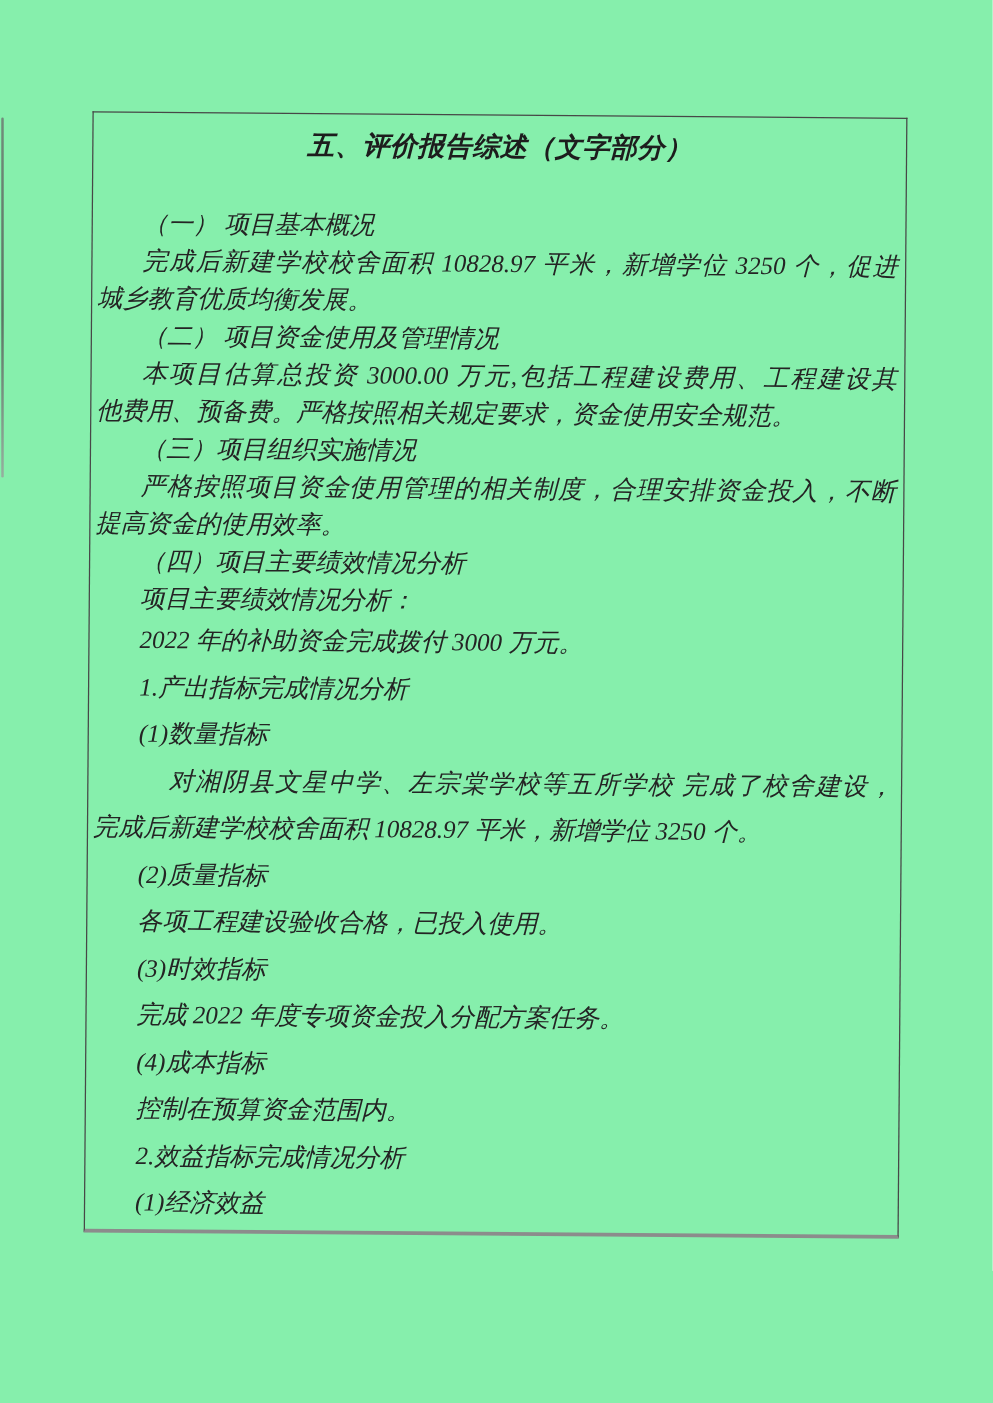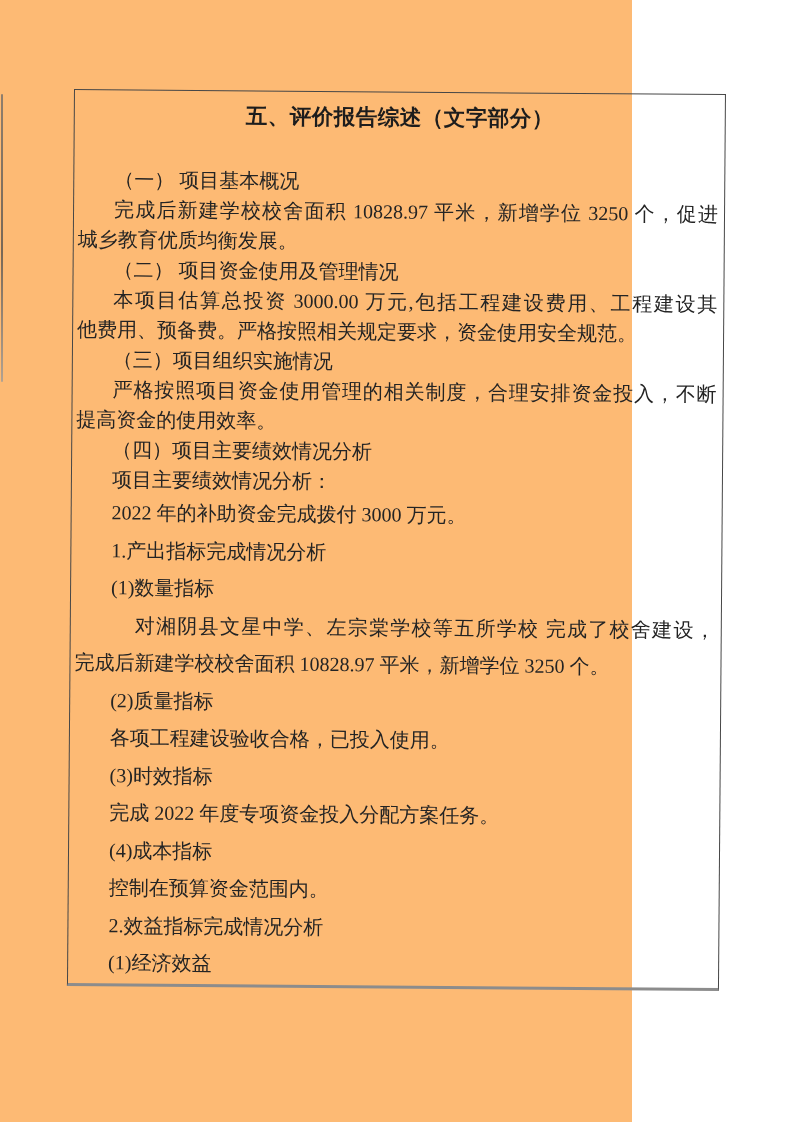--- a/index.html
+++ b/index.html
@@ -4,23 +4,24 @@
 <style>
   html, body { margin: 0; padding: 0; }
   body {
     width: 794px; height: 1122px;
     background: #ffffff;
     font-family: "Liberation Serif", "DejaVu Serif", serif;
     position: relative; overflow: hidden;
   }
   .page {
     position: absolute; left: 0; top: 0;
-    width: 632px; height: 1122px;
-    background: #fdba74;
+    width: 794px; height: 1122px;
+    background: #86efac;
     color: #242424;
+    font-style: italic;
   }
   .scan-artifact {
     position: absolute; left: 1px; top: 94px;
     width: 2px; height: 288px;
     background: linear-gradient(#6a6a6a, #4c4c4c 55%, #9a9a9a);
     opacity: .75; border-radius: 1px;
   }
   .report-box {
     position: absolute; left: 74px; top: 89px;
     width: 652px; height: 897px;

